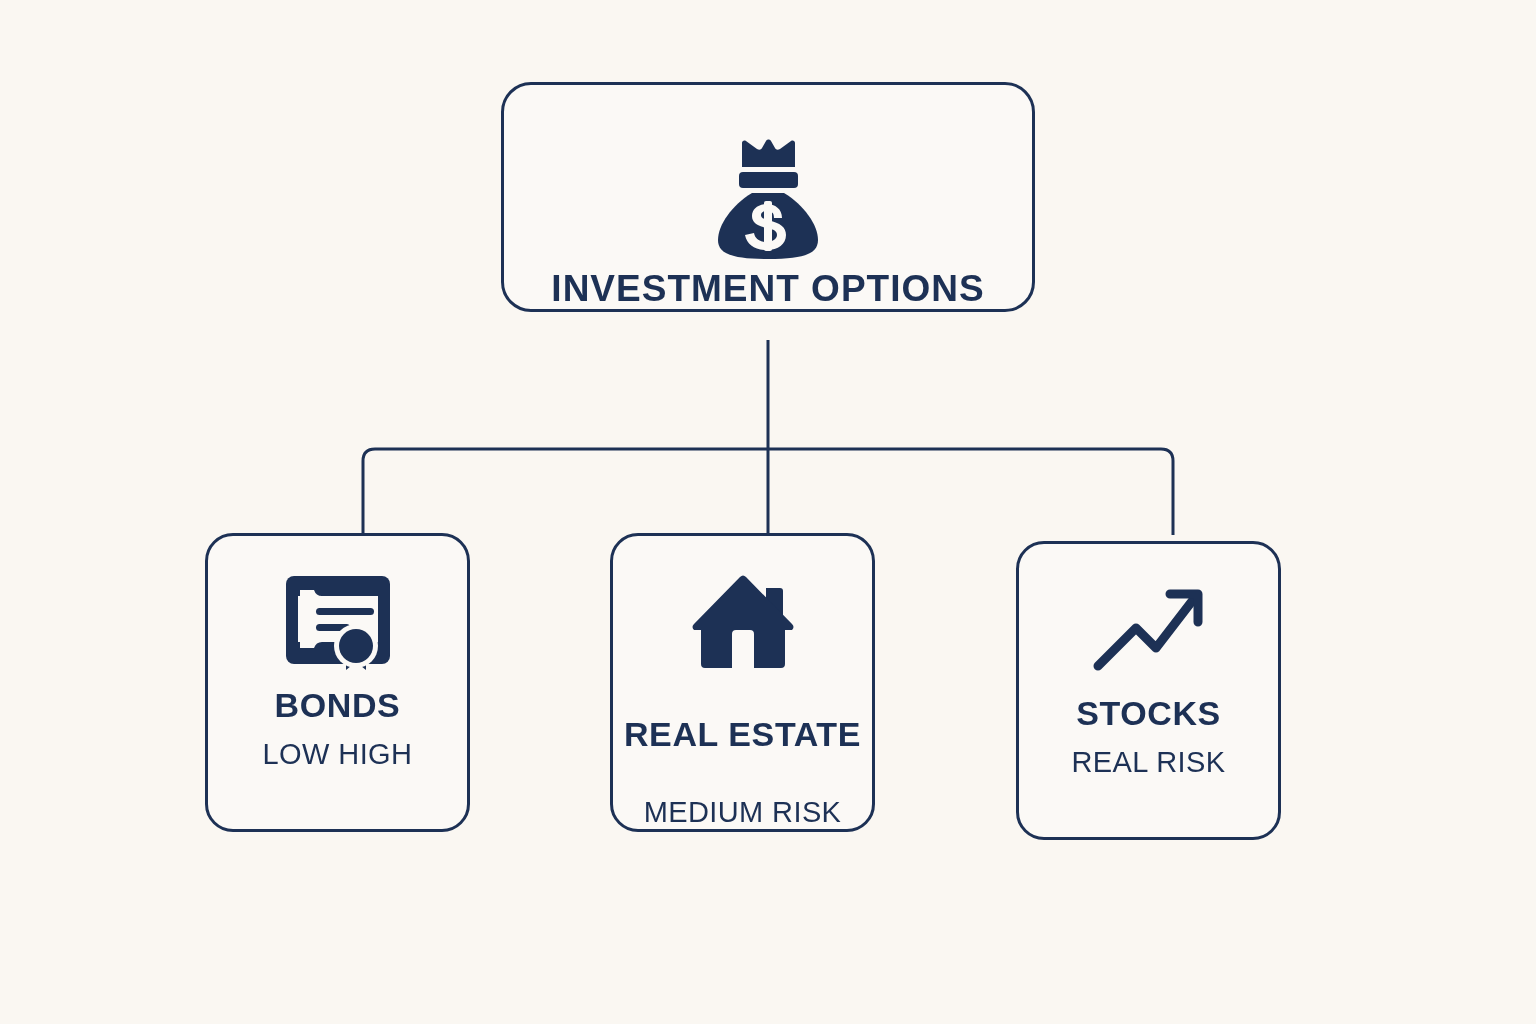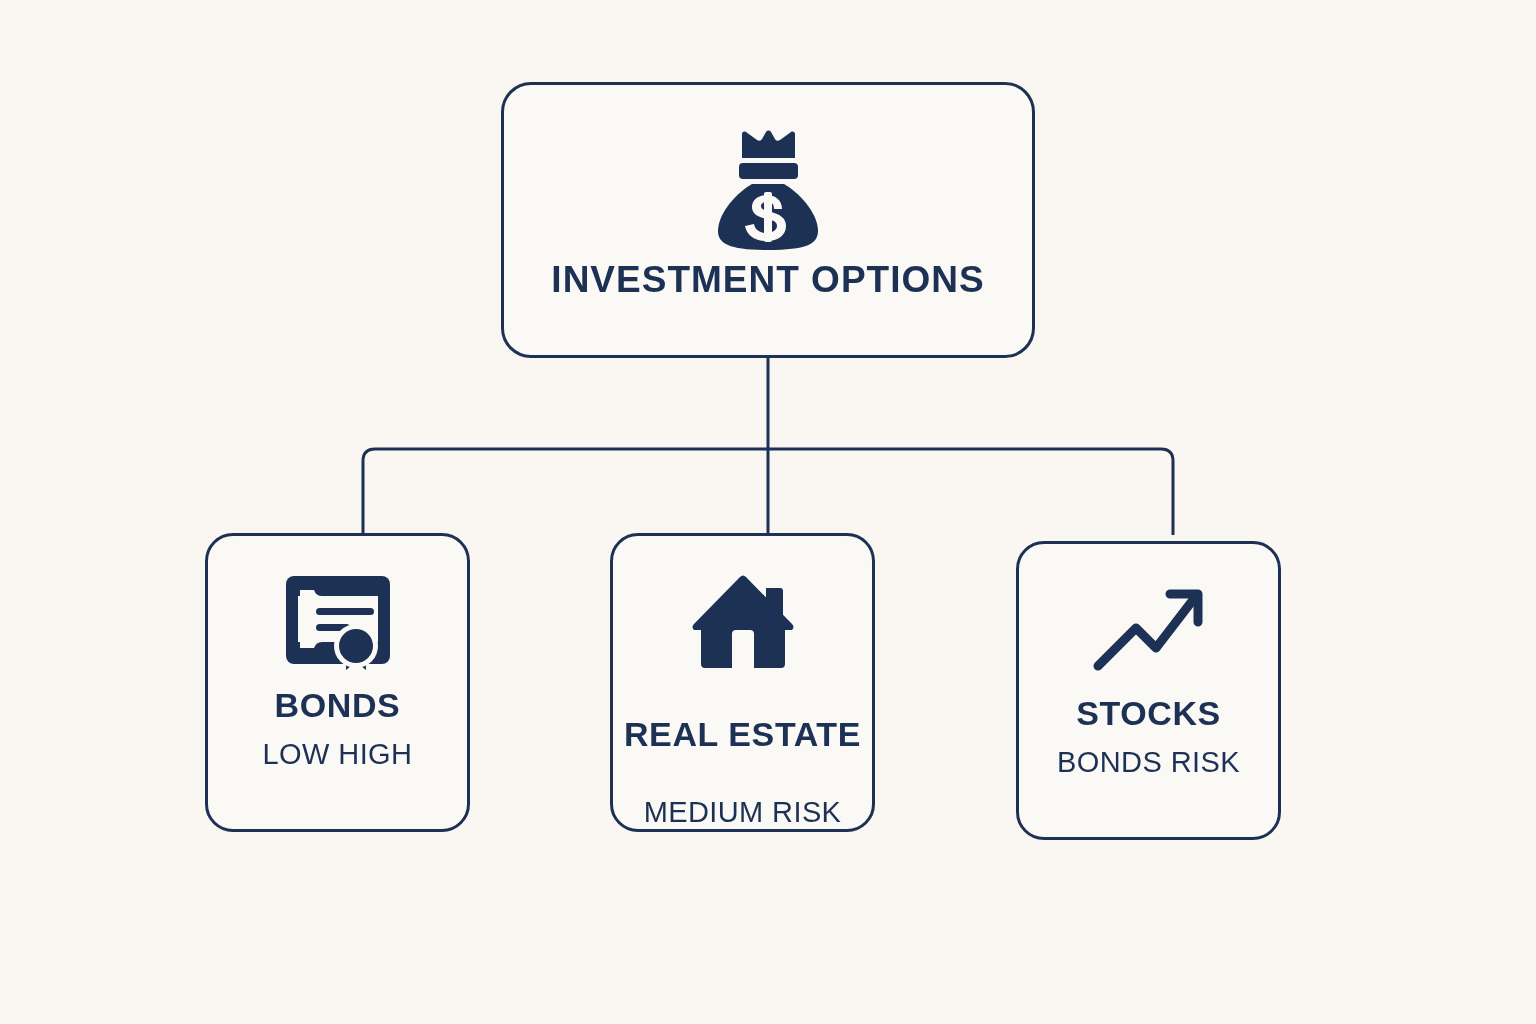--- a/index.html
+++ b/index.html
@@ -42,23 +42,23 @@
     display: flex;
     flex-direction: column;
     align-items: center;
     justify-content: center;
   }
 
   .node.root {
     left: 501px;
     top: 82px;
     width: 534px;
-    height: 276px;
+    height: 230px;
     border-radius: 30px;
-    justify-content: flex-start;
+    justify-content: flex-end;
     padding-top: 42px;
   }
 
   .node.child {
     top: 533px;
     width: 265px;
     height: 299px;
     justify-content: flex-start;
     padding-top: 30px;
   }
@@ -190,16 +190,16 @@
   <div class="node child c2">
     <div class="icon-wrap">
       <svg width="118" height="96" viewBox="0 0 118 96" aria-hidden="true">
         <g fill="none" stroke="#1d3155" stroke-width="9" stroke-linecap="round" stroke-linejoin="round">
           <polyline points="8,84 46,46 66,66 106,14"></polyline>
           <polyline points="80,12 108,12 108,40"></polyline>
         </g>
       </svg>
     </div>
     <div class="node-title">STOCKS</div>
-    <div class="node-sub">BONDS RISK</div>
+    <div class="node-sub">REAL RISK</div>
   </div>
 
 </div>
 
 </body></html>

